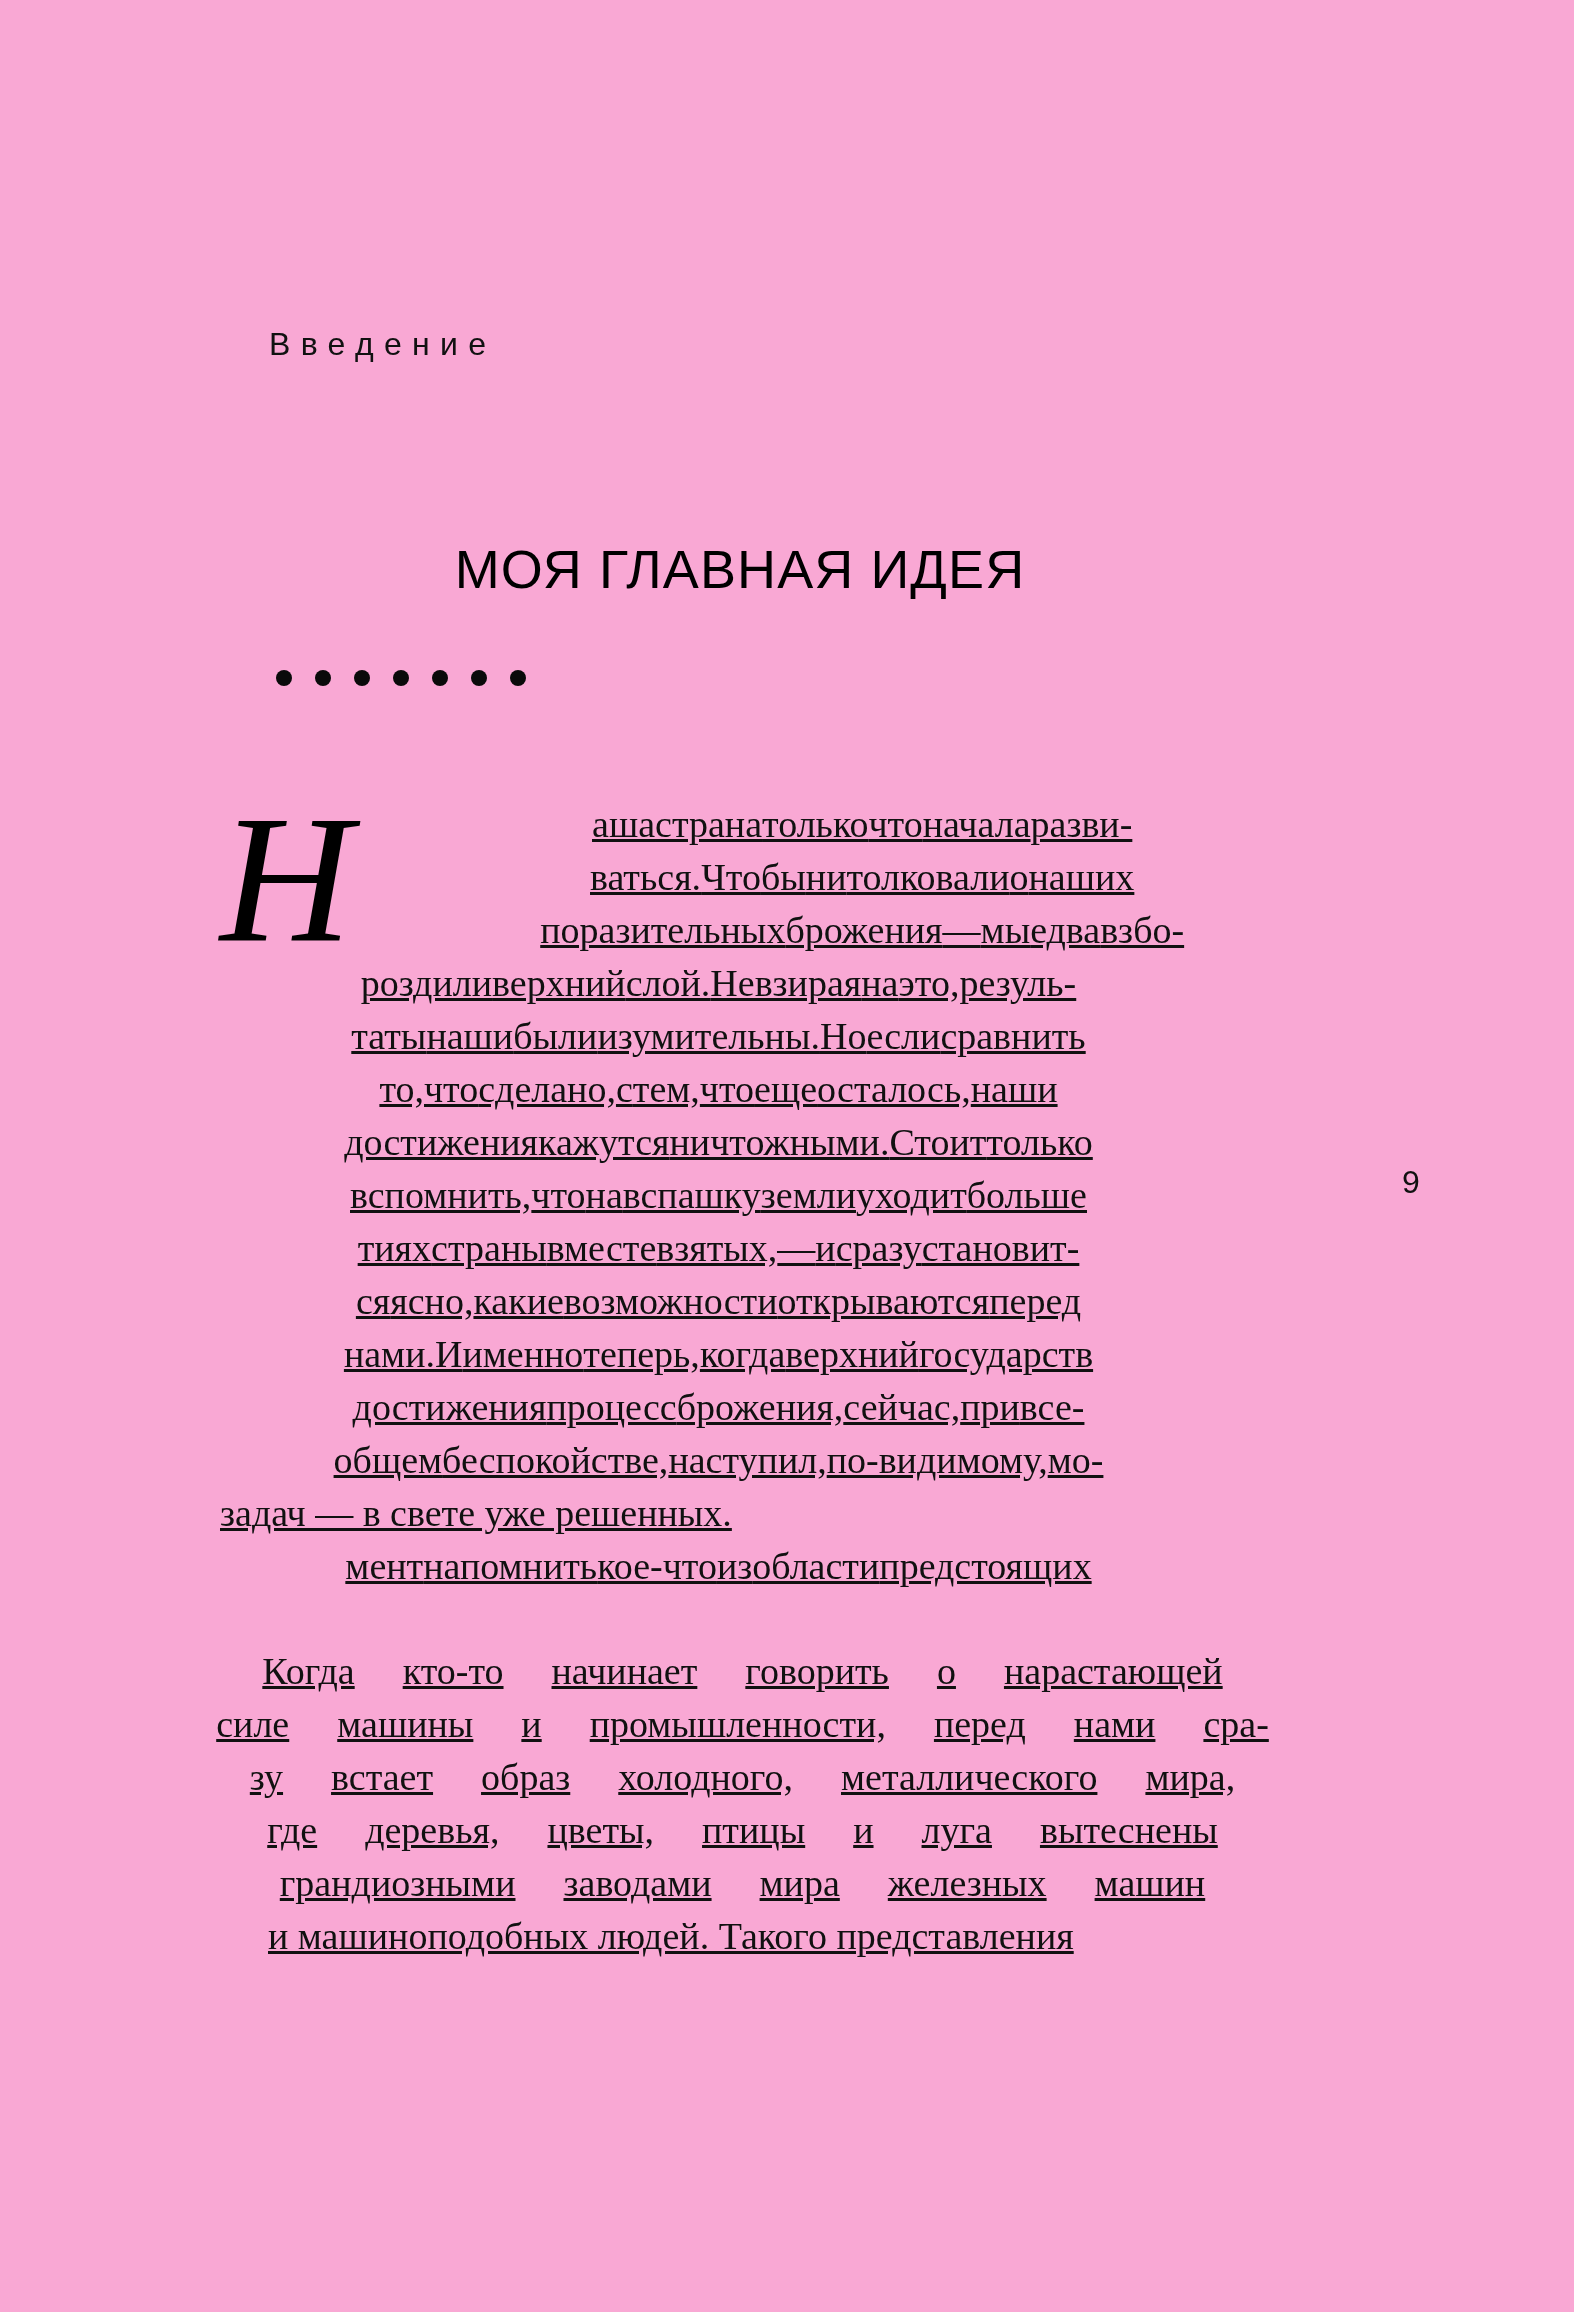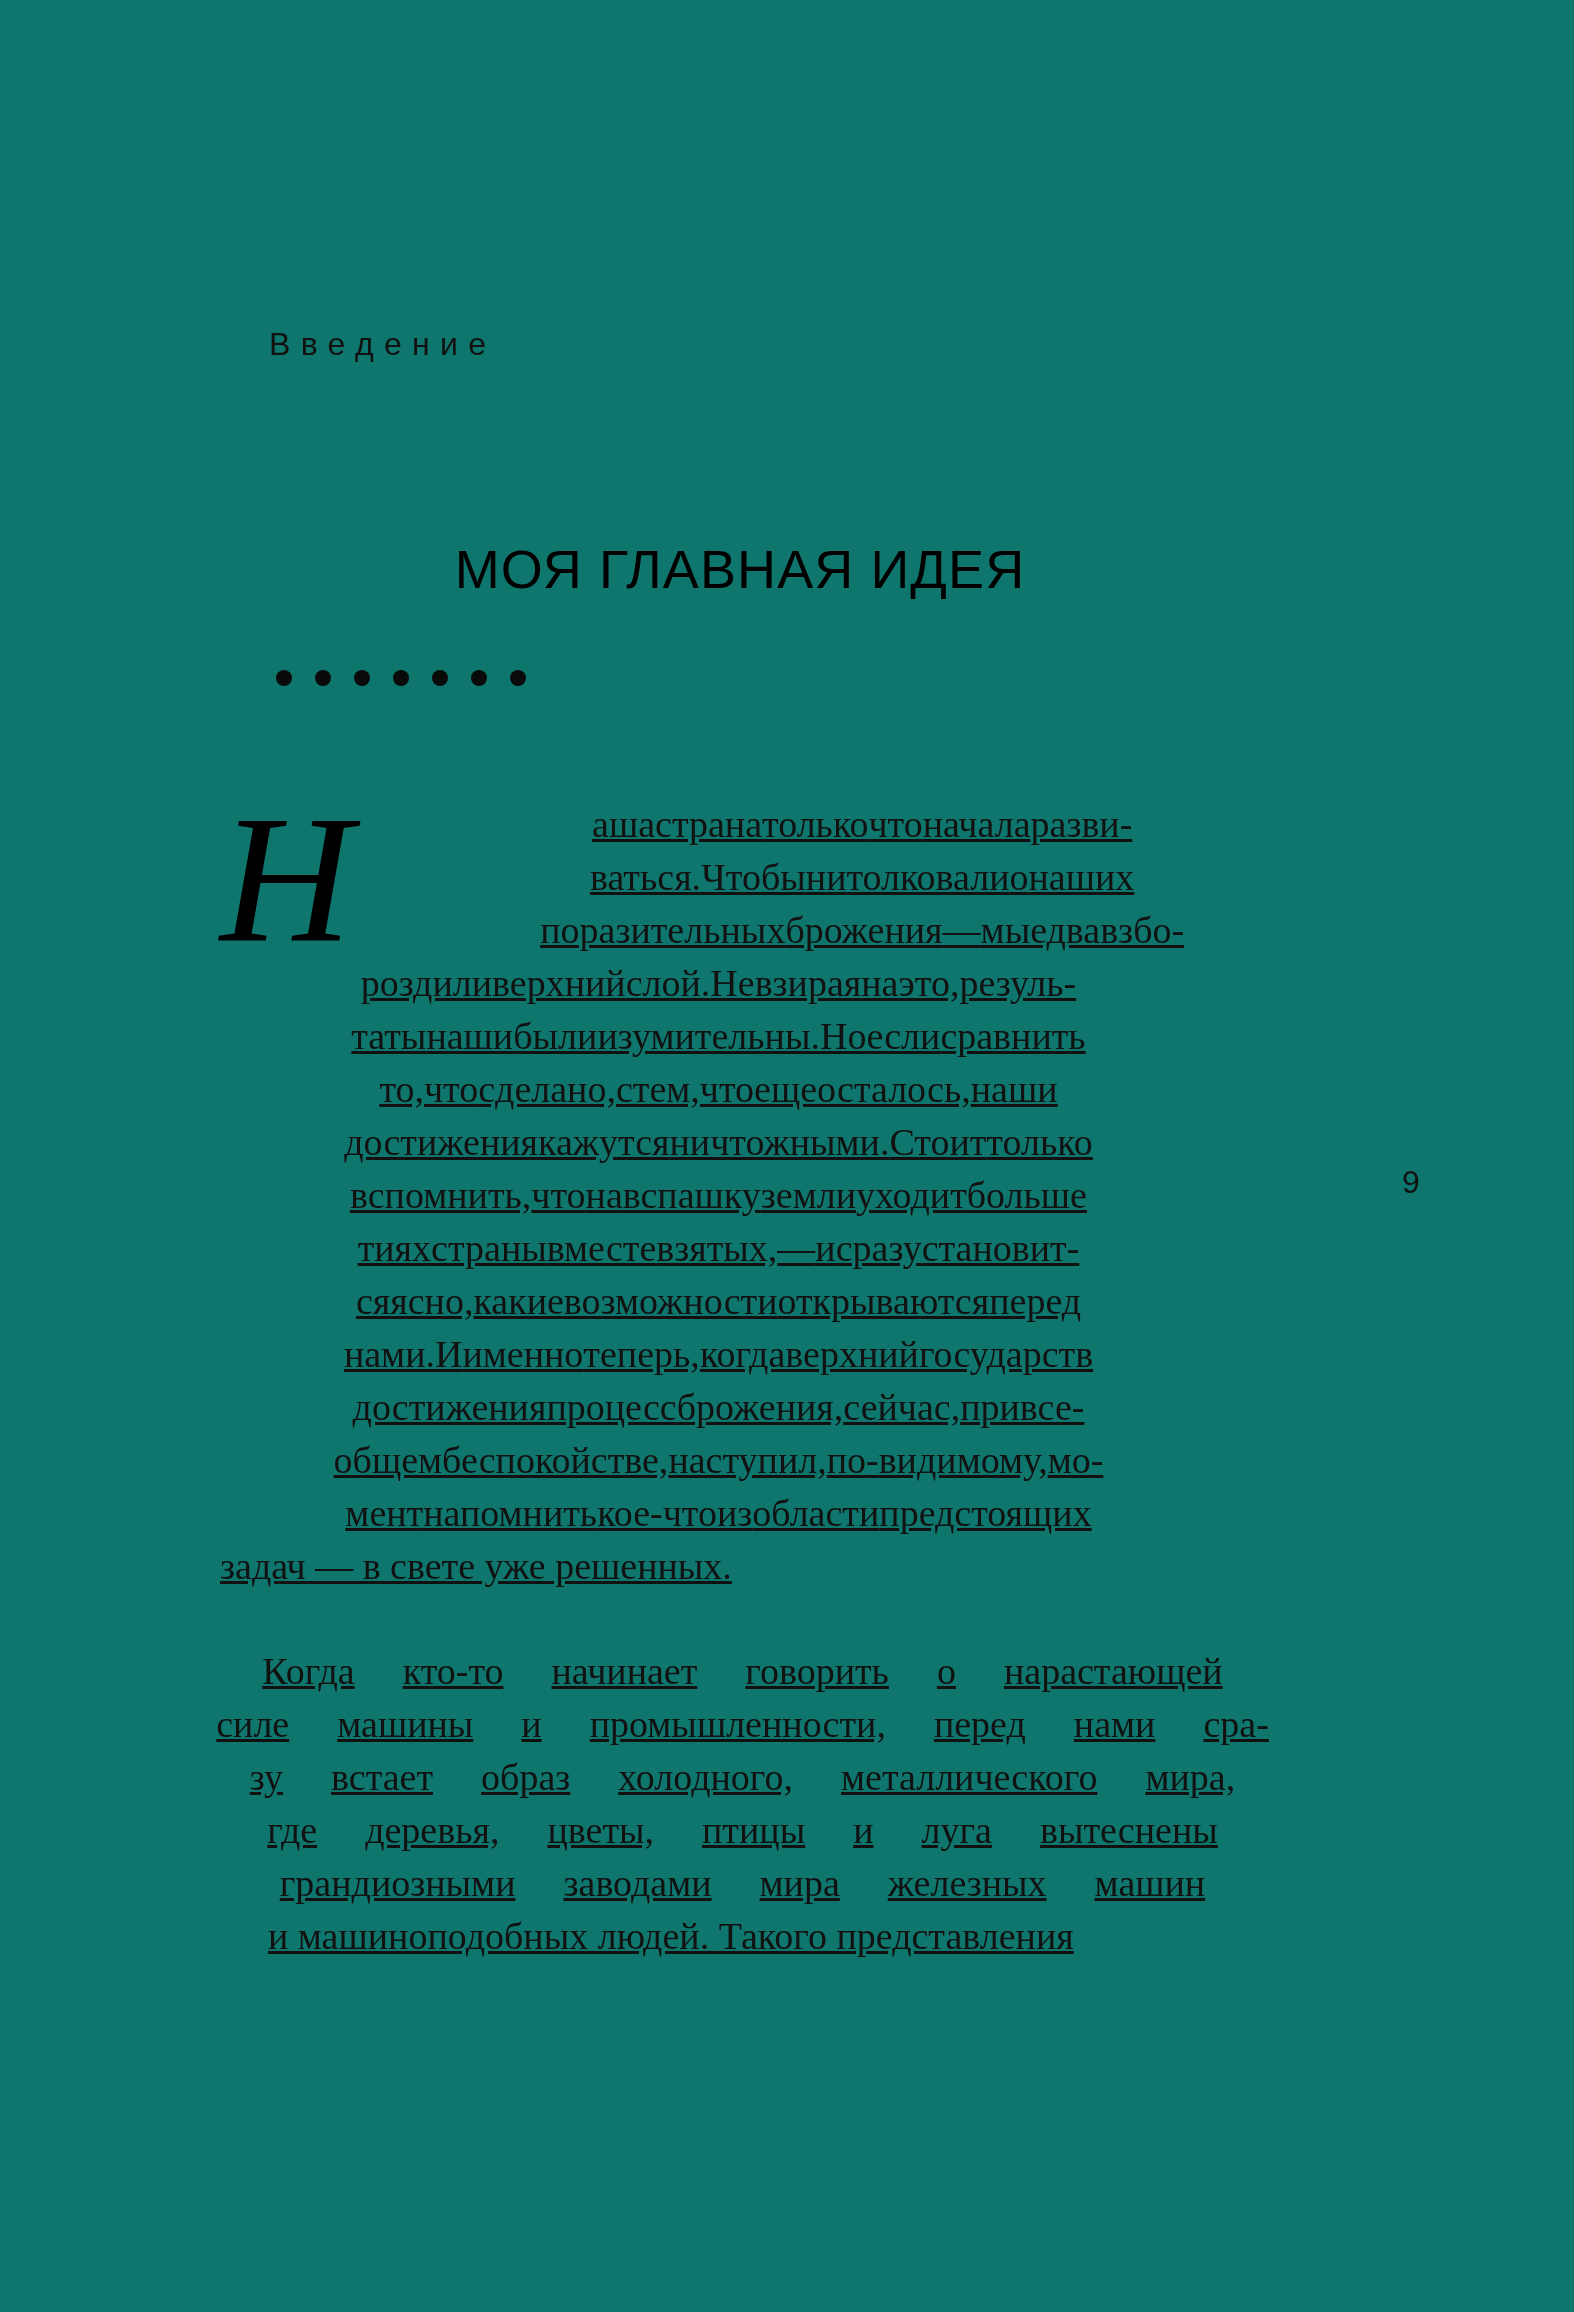--- a/index.html
+++ b/index.html
@@ -14,21 +14,21 @@
     position: relative;
     overflow: hidden;
     font-family: "Liberation Serif", "DejaVu Serif", serif;
     color: #0b0b0b;
     -webkit-font-smoothing: antialiased;
   }
 
   .page {
     position: absolute;
     inset: 0;
-    background: #0f766e;
+    background: #f9a8d4;
   }
 
   
   .content {
     position: absolute;
     left: 220px;
     top: 0;
     width: 997px;   
     height: 2313px;
   }
@@ -269,29 +269,29 @@
               <span>при</span>
               <span>все-</span>
             </span>
           <span class="jline">
               <span>общем</span>
               <span>беспокойстве,</span>
               <span>наступил,</span>
               <span>по-видимому,</span>
               <span>мо-</span>
             </span>
+          <span class="jline last">задач — в свете уже решенных.</span>
           <span class="jline">
               <span>мент</span>
               <span>напомнить</span>
               <span>кое-что</span>
               <span>из</span>
               <span>области</span>
               <span>предстоящих</span>
             </span>
-          <span class="jline last">задач — в свете уже решенных.</span>
         </span>
       </p>
 
       <p class="para" id="p2">
         <span class="lead-lines">
           <span class="jline" style="text-indent:48px">
               <span>Когда</span>
               <span>кто-то</span>
               <span>начинает</span>
               <span>говорить</span>

